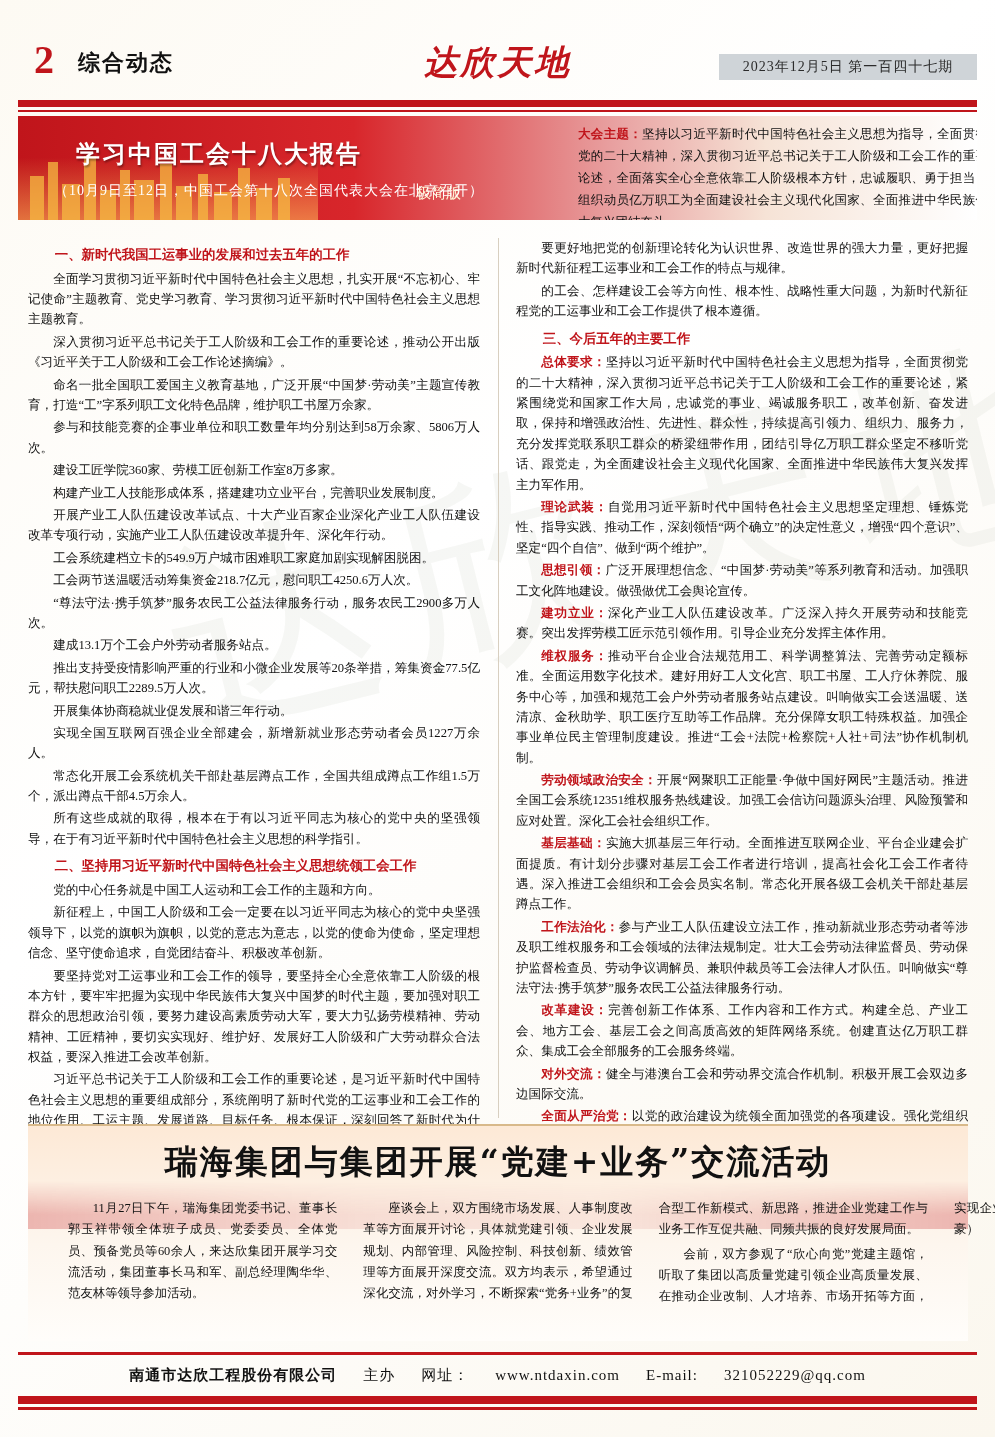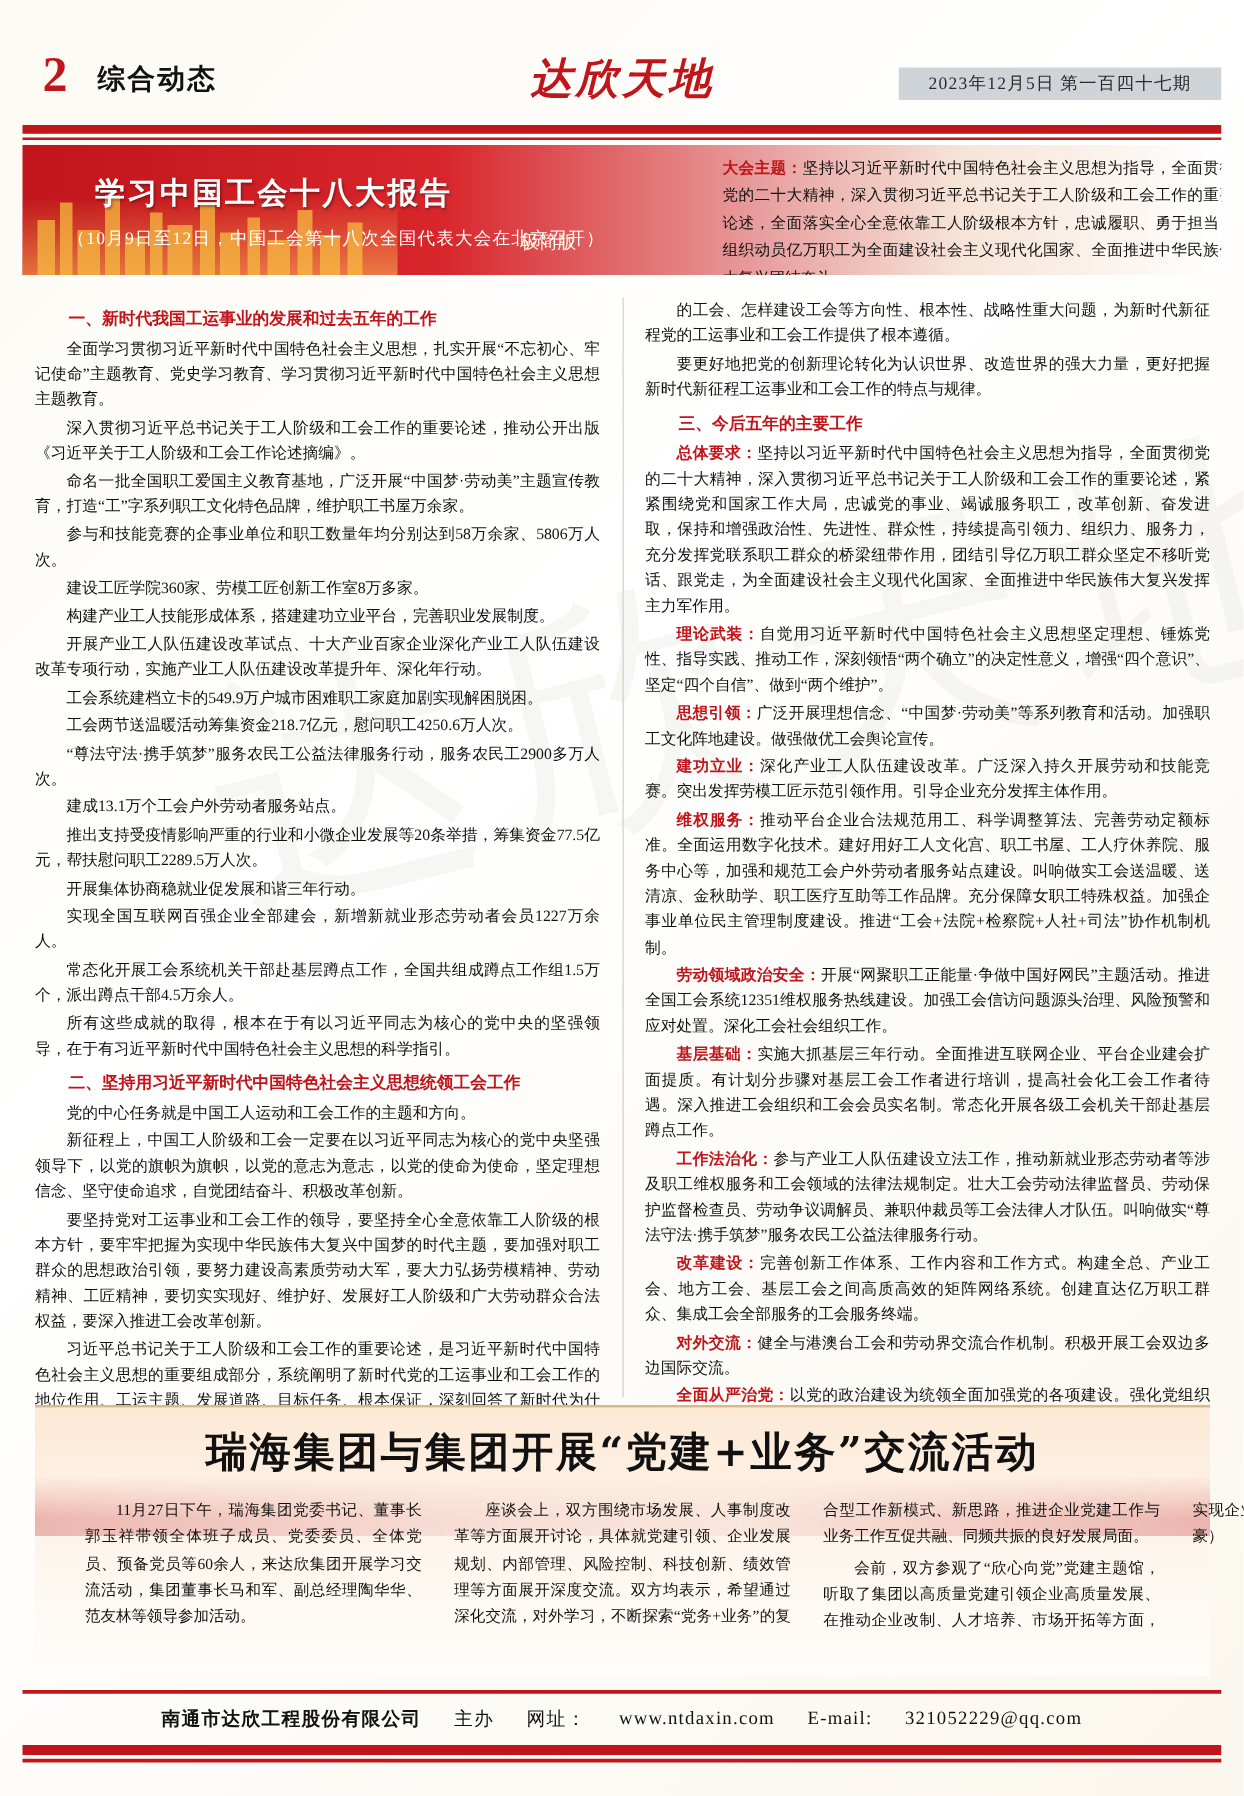--- a/index.html
+++ b/index.html
@@ -205,22 +205,22 @@
       <p class="para">所有这些成就的取得，根本在于有以习近平同志为核心的党中央的坚强领导，在于有习近平新时代中国特色社会主义思想的科学指引。</p>
       <p class="para"></p>
       <div class="sec-h">二、坚持用习近平新时代中国特色社会主义思想统领工会工作</div>
       <p class="para">党的中心任务就是中国工人运动和工会工作的主题和方向。</p>
       <p class="para">新征程上，中国工人阶级和工会一定要在以习近平同志为核心的党中央坚强领导下，以党的旗帜为旗帜，以党的意志为意志，以党的使命为使命，坚定理想信念、坚守使命追求，自觉团结奋斗、积极改革创新。</p>
       <p class="para">要坚持党对工运事业和工会工作的领导，要坚持全心全意依靠工人阶级的根本方针，要牢牢把握为实现中华民族伟大复兴中国梦的时代主题，要加强对职工群众的思想政治引领，要努力建设高素质劳动大军，要大力弘扬劳模精神、劳动精神、工匠精神，要切实实现好、维护好、发展好工人阶级和广大劳动群众合法权益，要深入推进工会改革创新。</p>
       <p class="para">习近平总书记关于工人阶级和工会工作的重要论述，是习近平新时代中国特色社会主义思想的重要组成部分，系统阐明了新时代党的工运事业和工会工作的地位作用、工运主题、发展道路、目标任务、根本保证，深刻回答了新时代为什么要全心全意依靠工人阶级、怎样全心全意依靠工人阶级，建设什么样</p>
     </div>
 
     <div class="col right">
+      <p class="para">要更好地把党的创新理论转化为认识世界、改造世界的强大力量，更好把握新时代新征程工运事业和工会工作的特点与规律。</p>
       <p class="para">的工会、怎样建设工会等方向性、根本性、战略性重大问题，为新时代新征程党的工运事业和工会工作提供了根本遵循。</p>
-      <p class="para">要更好地把党的创新理论转化为认识世界、改造世界的强大力量，更好把握新时代新征程工运事业和工会工作的特点与规律。</p>
       <div class="sec-h">三、今后五年的主要工作</div>
 
       <p class="para"><span class="lead">总体要求：</span><span>坚持以习近平新时代中国特色社会主义思想为指导，全面贯彻党的二十大精神，深入贯彻习近平总书记关于工人阶级和工会工作的重要论述，紧紧围绕党和国家工作大局，忠诚党的事业、竭诚服务职工，改革创新、奋发进取，保持和增强政治性、先进性、群众性，持续提高引领力、组织力、服务力，充分发挥党联系职工群众的桥梁纽带作用，团结引导亿万职工群众坚定不移听党话、跟党走，为全面建设社会主义现代化国家、全面推进中华民族伟大复兴发挥主力军作用。</span></p>
       <p class="para"><span class="lead">理论武装：</span><span>自觉用习近平新时代中国特色社会主义思想坚定理想、锤炼党性、指导实践、推动工作，深刻领悟“两个确立”的决定性意义，增强“四个意识”、坚定“四个自信”、做到“两个维护”。</span></p>
       <p class="para"><span class="lead">思想引领：</span><span>广泛开展理想信念、“中国梦·劳动美”等系列教育和活动。加强职工文化阵地建设。做强做优工会舆论宣传。</span></p>
       <p class="para"><span class="lead">建功立业：</span><span>深化产业工人队伍建设改革。广泛深入持久开展劳动和技能竞赛。突出发挥劳模工匠示范引领作用。引导企业充分发挥主体作用。</span></p>
       <p class="para"><span class="lead">维权服务：</span><span>推动平台企业合法规范用工、科学调整算法、完善劳动定额标准。全面运用数字化技术。建好用好工人文化宫、职工书屋、工人疗休养院、服务中心等，加强和规范工会户外劳动者服务站点建设。叫响做实工会送温暖、送清凉、金秋助学、职工医疗互助等工作品牌。充分保障女职工特殊权益。加强企事业单位民主管理制度建设。推进“工会+法院+检察院+人社+司法”协作机制机制。</span></p>
       <p class="para"><span class="lead">劳动领域政治安全：</span><span>开展“网聚职工正能量·争做中国好网民”主题活动。推进全国工会系统12351维权服务热线建设。加强工会信访问题源头治理、风险预警和应对处置。深化工会社会组织工作。</span></p>
       <p class="para"><span class="lead">基层基础：</span><span>实施大抓基层三年行动。全面推进互联网企业、平台企业建会扩面提质。有计划分步骤对基层工会工作者进行培训，提高社会化工会工作者待遇。深入推进工会组织和工会会员实名制。常态化开展各级工会机关干部赴基层蹲点工作。</span></p>
       <p class="para"><span class="lead">工作法治化：</span><span>参与产业工人队伍建设立法工作，推动新就业形态劳动者等涉及职工维权服务和工会领域的法律法规制定。壮大工会劳动法律监督员、劳动保护监督检查员、劳动争议调解员、兼职仲裁员等工会法律人才队伍。叫响做实“尊法守法·携手筑梦”服务农民工公益法律服务行动。</span></p>

